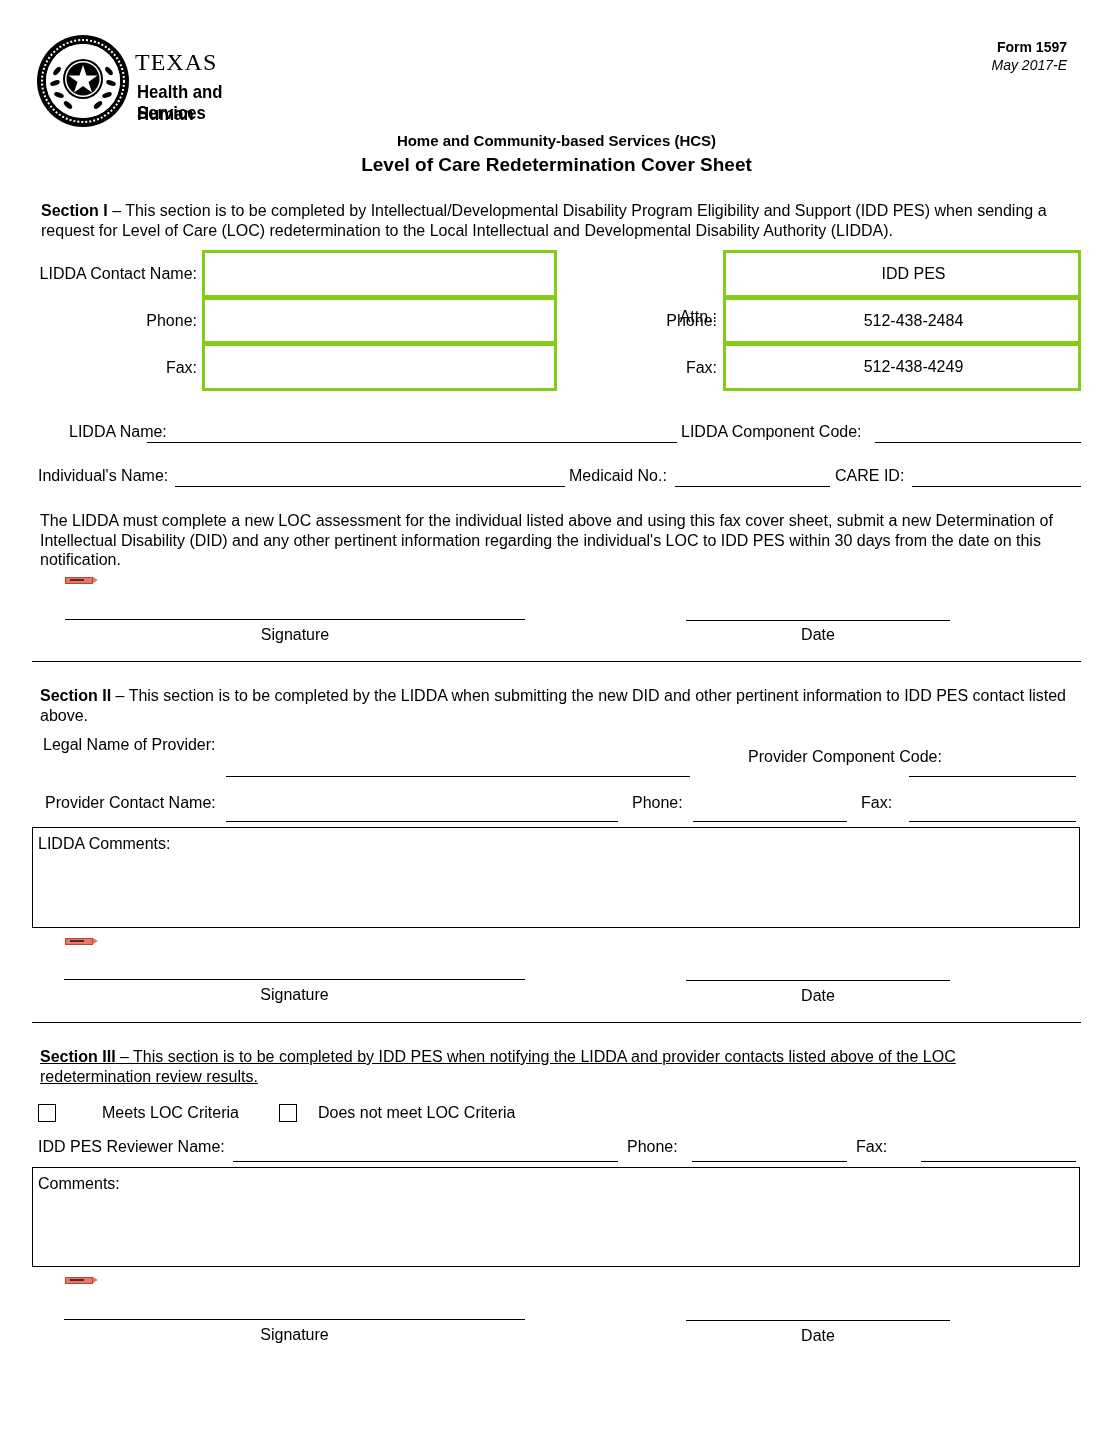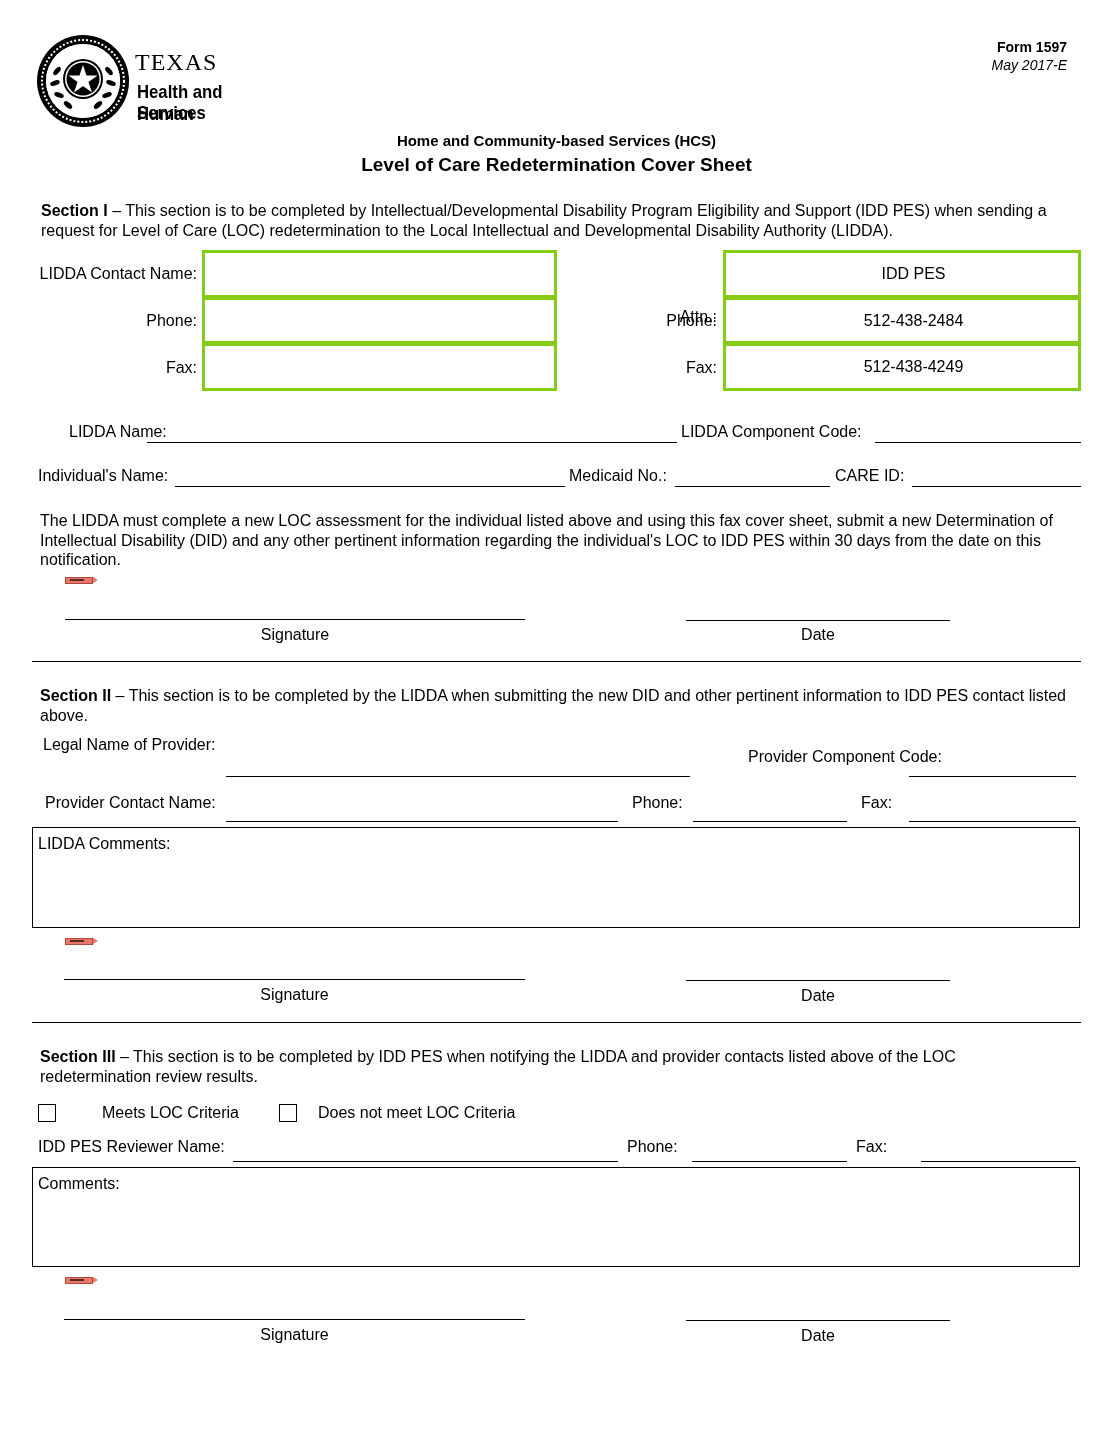--- a/index.html
+++ b/index.html
@@ -119,21 +119,21 @@
 <div class="tag" style="left:65px;top:938px;">
     <span></span>
   </div>
 <div class="line" style="left:64px;top:979px;width:461px;"></div>
 <div class="abs t16" style="left:64px;width:461px;top:985px;text-align:center;">Signature</div>
 <div class="line" style="left:686px;top:980px;width:264px;"></div>
 <div class="abs t16" style="left:686px;width:264px;top:986px;text-align:center;">Date</div>
 
 <div class="hr" style="left:32px;top:1022px;width:1049px;"></div>
 
-<div class="abs t16" style="left:40px;top:1047px;width:1000px;">
+<div class="abs t16" style="left:40px;top:1047px;width:1000px;text-decoration:underline;">
   <b>Section III</b><span> – This section is to be completed by IDD PES when notifying the LIDDA and provider contacts listed above of the LOC redetermination review results.</span>
 </div>
 
 <div class="chk" style="left:38px;top:1104px;"></div>
 <div class="abs t16" style="left:76px;top:1103px;margin-left:26px;">Meets LOC Criteria</div>
 <div class="chk" style="left:279px;top:1104px;"></div>
 <div class="abs t16" style="left:318px;top:1103px;">Does not meet LOC Criteria</div>
 
 <div class="abs t16" style="left:38px;top:1137px;">IDD PES Reviewer Name:</div>
 <div class="line" style="left:233px;top:1161px;width:385px;"></div>

